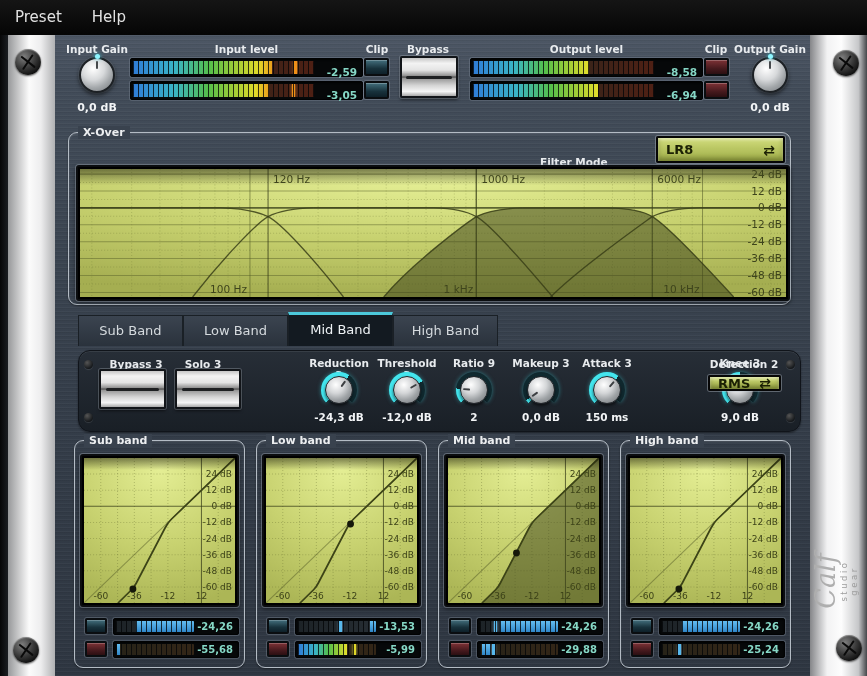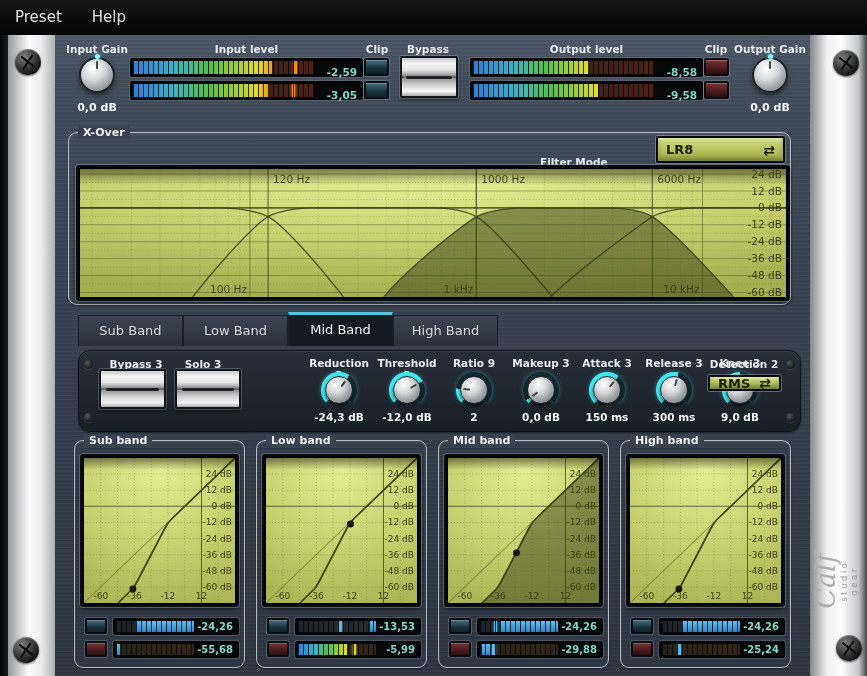--- a/index.html
+++ b/index.html
@@ -175,21 +175,21 @@
         <div class="mfill f-rainy" style="--l: 0%; --w: 64%;"></div>
         <div class="seg"></div>
       </div>
     <div class="mval">-8,58</div>
   </div>
   <div class="meter meter-t" style="left:470px;top:81px">
     <div class="mbar bg-in">
         <div class="mfill f-rainy" style="--l: 0%; --w: 69%;"></div>
         <div class="seg"></div>
       </div>
-    <div class="mval">-9,58</div>
+    <div class="mval">-6,94</div>
   </div>
 
   <div class="lbl" style="left:696px;top:43px;width:40px">Clip</div>
   <div class="clipbtn c-red" style="left:704px;top:58px"></div>
   <div class="clipbtn c-red" style="left:704px;top:81px"></div>
 
   <div class="lbl" style="left:727px;top:43px;width:86px">Output Gain</div>
   <div class="knob-big" style="left:750px;top:55px">
     <div class="kface-big"></div>
     <div class="kled"></div>
@@ -337,29 +337,20 @@
     </div>
     <div class="kcol" style="left:495px">
       <div class="klabel">Attack 3</div>
       <div class="knob" style="--arc: 175deg; --rot: 40deg;">
         <div class="kring"></div>
           <div class="kface"></div>
           <div class="ktick"></div>
       </div>
       <div class="kval">150 ms</div>
     </div>
-    <div class="kcol" style="left:562px">
-      <div class="klabel">Release 3</div>
-      <div class="knob" style="--arc: 150deg; --rot: 15deg;">
-        <div class="kring"></div>
-          <div class="kface"></div>
-          <div class="ktick"></div>
-      </div>
-      <div class="kval">300 ms</div>
-    </div>
     <div class="kcol" style="left:628px">
       <div class="klabel">Knee 3</div>
       <div class="knob" style="--arc: 135deg; --rot: 0deg;">
         <div class="kring"></div>
           <div class="kface"></div>
           <div class="ktick"></div>
       </div>
       <div class="kval">9,0 dB</div>
     </div>
 

